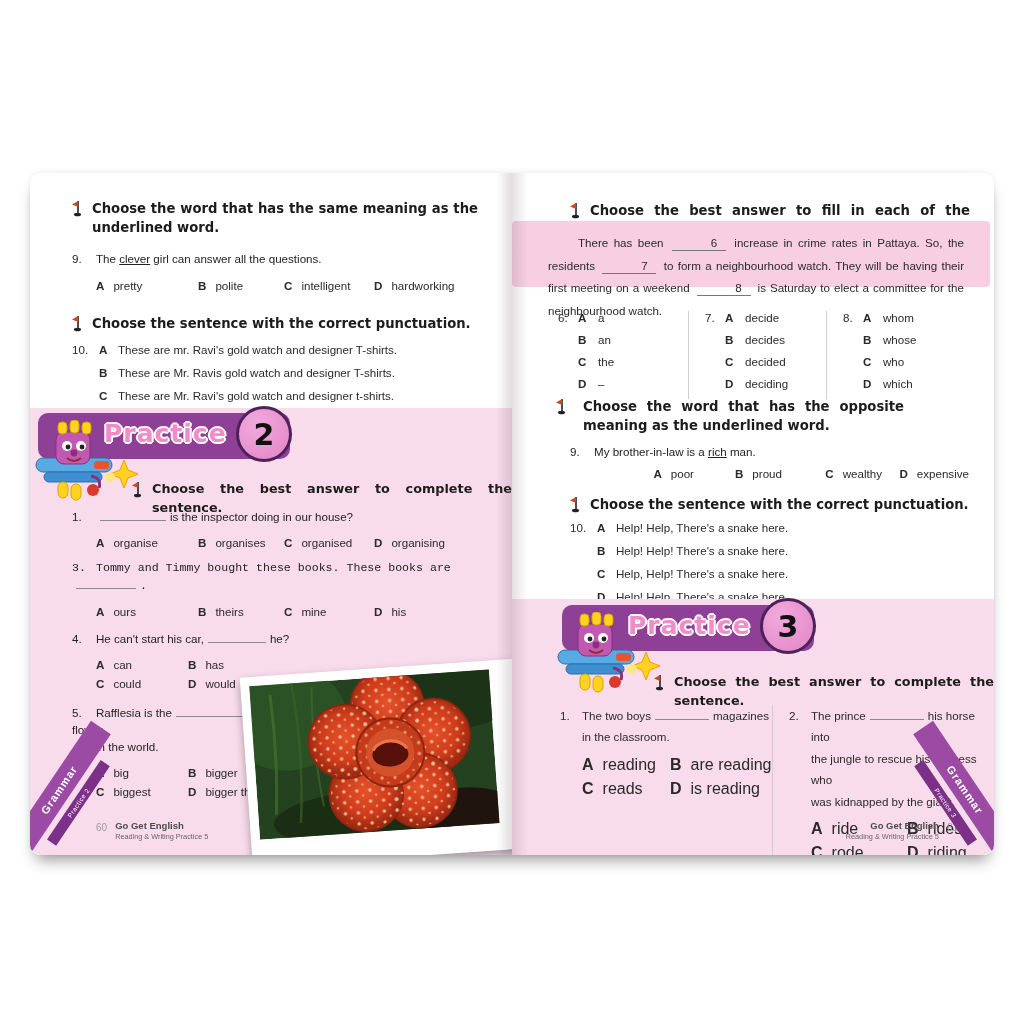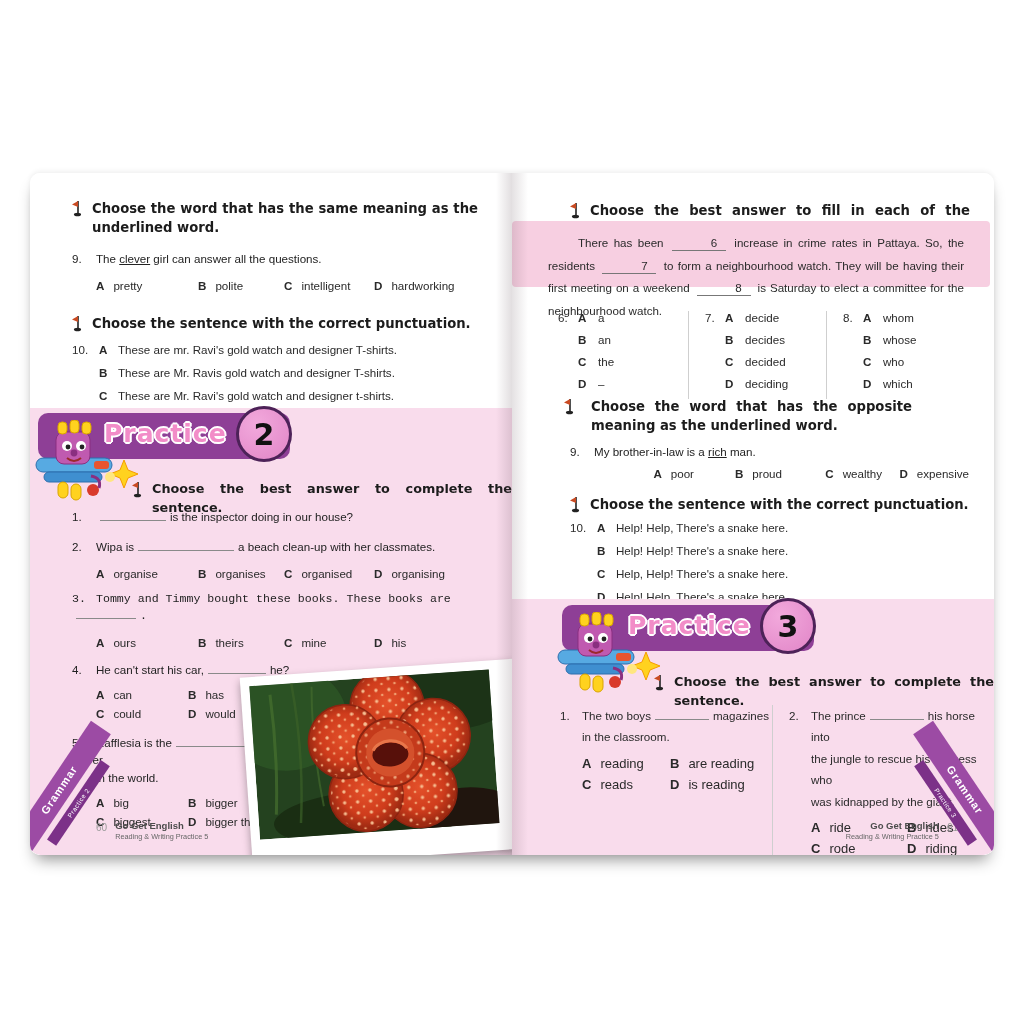--- a/index.html
+++ b/index.html
@@ -55,21 +55,21 @@
   .vrow{display:flex;font-size:11.6px;margin-bottom:9px;}
   .vrow .n{width:20px;}
   .vrow b{width:20px;flex:0 0 auto;}
   .vrow.noind{padding-left:20px;}
 
   .qcols2{position:absolute;left:48px;top:106px;right:10px;display:grid;grid-template-columns:212px auto;}
   .qcols2 .col+.col{border-left:1px solid #cfcfcf;padding-left:16px;}
   .q2line{display:flex;font-size:11.6px;line-height:1.85;}
   .q2line .n{width:22px;flex:0 0 auto;}
   .q2cont{padding-left:22px;font-size:11.6px;line-height:1.85;}
-  .optsP3{display:grid;grid-template-columns:88px auto;row-gap:6px;margin:8px 0 0 22px;font-size:13px;}
+  .optsP3{display:grid;grid-template-columns:88px auto;row-gap:6px;margin:8px 0 0 22px;font-size:16px;}
 
   
   .ribbon{position:absolute;z-index:30;width:160px;display:flex;flex-direction:column;align-items:center;}
   .ribbon-l{left:-44px;bottom:40px;transform:rotate(-56deg);}
   .ribbon-r{right:-44px;bottom:40px;transform:rotate(56deg);}
   .rib-main{width:150px;background:#9c4ba4;color:#fff;font-size:11px;font-weight:bold;
     letter-spacing:1px;text-align:center;padding:6px 0;}
   .rib-sub{width:96px;background:#7c3188;color:#fff;font-size:6.5px;text-align:center;
     padding:2px 0;margin-top:6px;letter-spacing:.5px;}
 
@@ -184,23 +184,20 @@
           </svg>
         <span>Choose the best answer to complete the sentence.</span>
       </div>
 
       <div style="position:absolute;left:42px;top:100px;right:32px;">
 
         <div class="qline">
           <span class="qnum">1.</span><span class="bl w66"></span><span>is the inspector doing in our house?</span>
         </div>
 
-        <div class="qline" style="margin-top:13px;">
-          <span class="qnum">2.</span><span>Wipa is</span><span class="bl w96"></span><span>a beach clean-up with her classmates.</span>
-        </div>
         <div class="opts4">
           <span class="opt"><b>A</b><span>organise</span></span>
           <span class="opt"><b>B</b><span>organises</span></span>
           <span class="opt"><b>C</b><span>organised</span></span>
           <span class="opt"><b>D</b><span>organising</span></span>
         </div>
 
         <div class="qline" style="margin-top:10px;font-family:Liberation Mono, monospace;">
           <span class="qnum">3.</span><span>Tommy and Timmy bought these books. These books are</span><span class="bl w60"></span><span>.</span>
         </div>
@@ -366,21 +363,21 @@
             <b>C</b>
             <span>who</span>
           </div>
         <div class="vrow noind">
             <b>D</b>
             <span>which</span>
           </div>
       </div>
     </div>
 
-    <div class="instr" style="position:absolute;left:52px;top:224px;width:348px;gap:16px;">
+    <div class="instr" style="position:absolute;left:44px;top:224px;width:348px;gap:16px;">
       <svg class="flag" width="11" height="17" viewBox="0 0 11 17">
           <path d="M6 1 L6 13" stroke="#222" stroke-width="1.6"></path>
           <path d="M6 1 L0 4.5 L6 7 Z" fill="#c94a22"></path>
           <ellipse cx="5.5" cy="14.5" rx="3.6" ry="1.8" fill="#222"></ellipse>
         </svg>
       <span>Choose the word that has the opposite meaning as the underlined word.</span>
     </div>
 
     <div class="qline" style="position:absolute;left:58px;top:270px;">
       <span class="qnum">9.</span><span>My brother-in-law is a </span><span class="uw">rich</span><span> man.</span>

